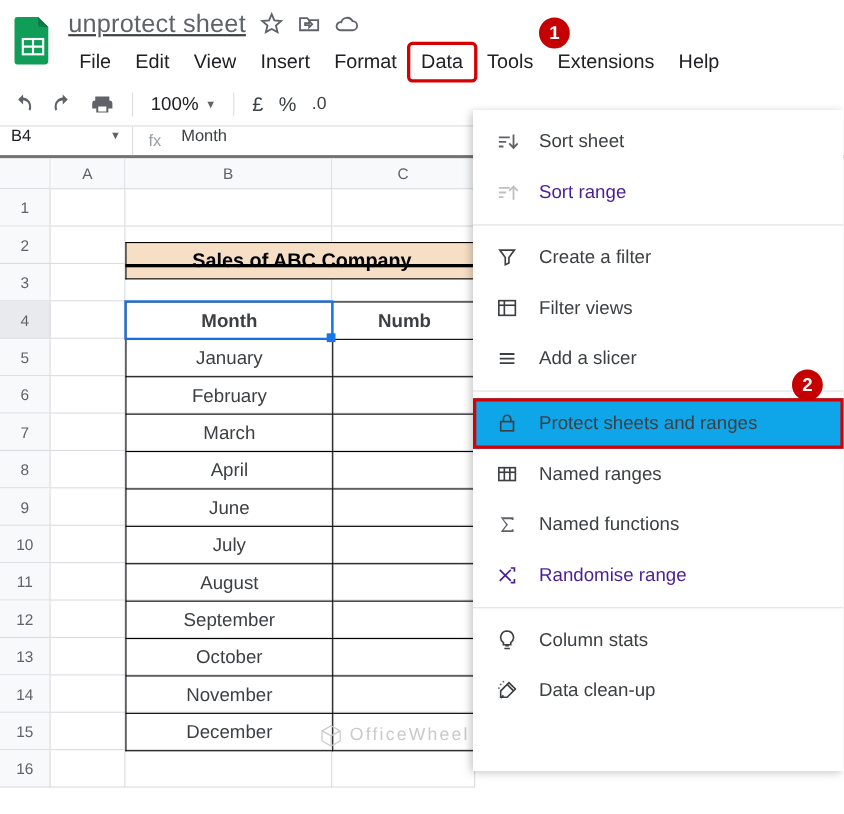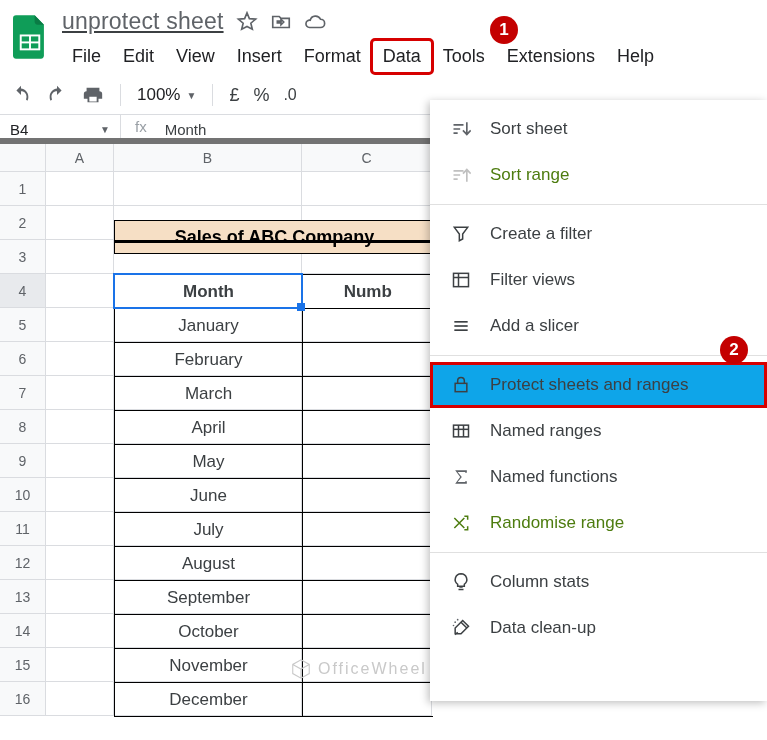--- a/index.html
+++ b/index.html
@@ -15,21 +15,21 @@
   .menubar { display: flex; gap: 2px; }
   .menu-item { padding: 5px 10px; font-size: 18px; color: #202124; cursor: pointer; border-radius: 2px; }
   .menu-item.active { outline: 3px solid #d60000; }
 
   .toolbar { display: flex; align-items: center; padding: 8px 10px; gap: 14px; border-bottom: none; margin-top: 4px; }
   .tb-icon { width: 22px; height: 22px; color: #5f6368; fill: #5f6368; cursor: pointer; }
   .tb-sep { width: 1px; height: 22px; background: #dadce0; margin: 0 2px; }
   .zoom { font-size: 17px; color: #202124; display: flex; align-items: center; gap: 6px; cursor: pointer; }
   .caret { font-size: 10px; color: #5f6368; }
 
-  .namebox-row { display: flex; align-items: flex-end; border-top: 1px solid #dadce0; border-bottom: 6px solid #737373; height: 30px; }
+  .namebox-row { display: flex; align-items: flex-start; border-top: 1px solid #dadce0; border-bottom: 3px solid #737373; height: 30px; }
   .namebox { width: 120px; padding-left: 10px; font-size: 15px; color: #202124; display: flex; align-items: center; justify-content: space-between; padding-right: 10px; }
   .fx { color: #9aa0a6; padding: 0 14px; border-left: 1px solid #dadce0; height: 100%; display: flex; align-items: center; font-size: 15px; }
   .formula-val { font-size: 15px; padding-left: 4px; }
 
   .grid { display: flex; }
   .row-headers { display: flex; flex-direction: column; }
   .corner { width: 46px; height: 28px; background: #f8f9fa; border-right: 1px solid #dadce0; border-bottom: 1px solid #dadce0; }
   .col-headers { display: flex; }
   .ch { height: 28px; background: #f8f9fa; border-right: 1px solid #dadce0; border-bottom: 1px solid #dadce0; text-align: center; font-size: 14px; color: #5f6368; line-height: 28px; }
   .ch-a { width: 68px; }
@@ -53,21 +53,21 @@
   .data-table th, .data-table td { height: 34px; text-align: center; font-size: 17px; border: 1px solid #000; }
   .data-table th { font-weight: bold; background: #fff; }
   .data-table .col-b { width: 188px; }
   .data-table .col-c { width: 130px; }
 
   .selected-cell { position: absolute; left: 67px; top: 101px; width: 190px; height: 36px; border: 2px solid #1a73e8; pointer-events: none; }
   .sel-handle { position: absolute; right: -4px; bottom: -4px; width: 8px; height: 8px; background: #1a73e8; }
 
   .dropdown { position: absolute; left: 430px; top: 100px; width: 337px; background: #fff; box-shadow: -2px 2px 8px rgba(0,0,0,0.25); padding: 6px 0 50px 0; z-index: 20; }
   .dd-item { display: flex; align-items: center; height: 46px; padding: 0 20px; font-size: 17px; color: #3c4043; cursor: pointer; gap: 18px; }
-  .dd-item.disabled { color: #4d7c0f; }
+  .dd-item.disabled { color: #4c1d95; }
   .dd-item.highlight { outline: 3px solid #d60000; outline-offset: -3px; background: #0ea5e9; }
   .dd-icon { width: 22px; height: 22px; display: inline-flex; align-items: center; justify-content: center; }
   .dd-icon svg { width: 20px; height: 20px; fill: #5f6368; }
   .dd-item.disabled svg { fill: #c0c0c0; }
   .dd-sep { height: 1px; background: #e0e0e0; margin: 6px 0; }
 
   .callout { position: absolute; width: 28px; height: 28px; background: #c40000; border-radius: 50%; color: #fff; display: flex; align-items: center; justify-content: center; font-size: 17px; font-weight: bold; z-index: 30; }
 
   .watermark { position: absolute; left: 290px; top: 658px; font-size: 16px; color: #c9c9c9; letter-spacing: 2px; z-index: 1; display: flex; align-items: center; gap: 6px;}
 </style>
@@ -280,24 +280,20 @@
               </tr>
               <tr>
                 <td class="col-b">March</td>
                 <td class="col-c" style="border-right: none;"></td>
               </tr>
               <tr>
                 <td class="col-b">April</td>
                 <td class="col-c" style="border-right: none;"></td>
               </tr>
               <tr>
-                <td class="col-b">May</td>
-                <td class="col-c" style="border-right: none;"></td>
-              </tr>
-              <tr>
                 <td class="col-b">June</td>
                 <td class="col-c" style="border-right: none;"></td>
               </tr>
               <tr>
                 <td class="col-b">July</td>
                 <td class="col-c" style="border-right: none;"></td>
               </tr>
               <tr>
                 <td class="col-b">August</td>
                 <td class="col-c" style="border-right: none;"></td>

